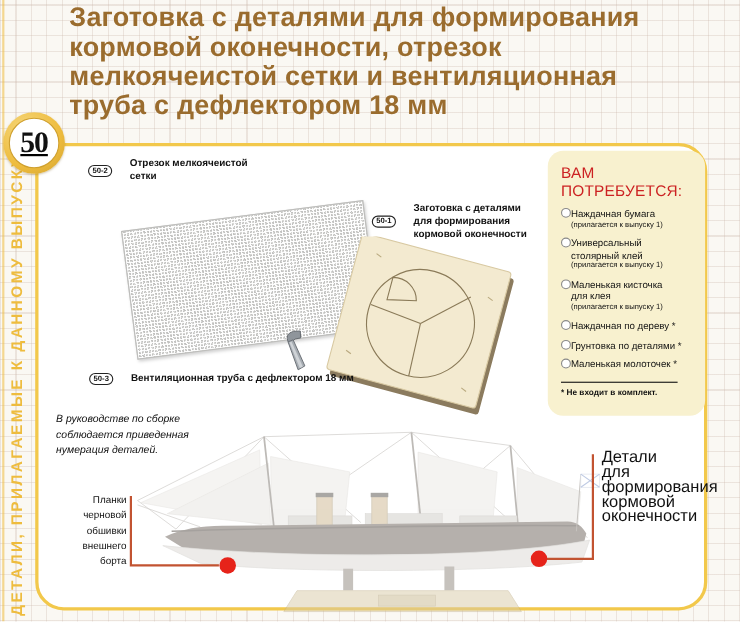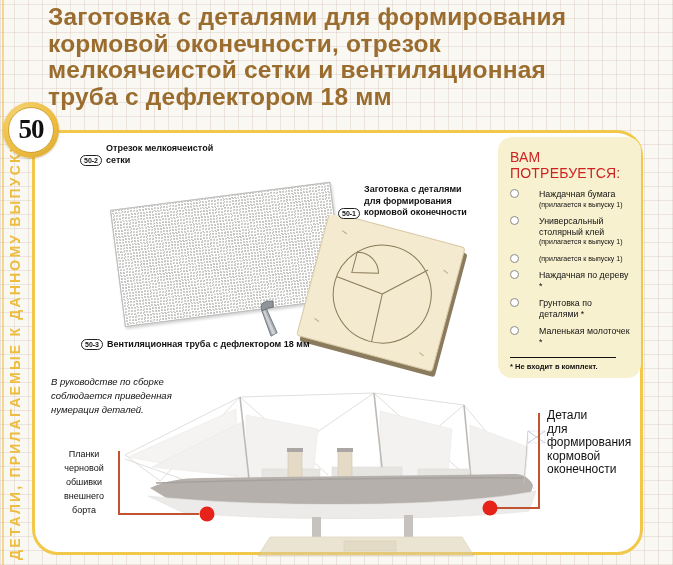--- a/index.html
+++ b/index.html
@@ -15,40 +15,41 @@
       repeating-linear-gradient(0deg, rgba(201,180,168,.30) 0 1px, transparent 1px 14px),
       repeating-linear-gradient(90deg, rgba(201,180,168,.30) 0 1px, transparent 1px 14px),
       #faf8f3;
     position:relative;
   }
   .preline{white-space:pre-line;}
   .abs{position:absolute;}
 
   
   .page-title{
-    left:48px; top:4px; width:606px;
+    left:63px; top:4px; width:606px;
     font-size:24.5px; font-weight:bold; line-height:26.5px;
     color:var(--title-brown); letter-spacing:.2px;
   }
 
   
   .edge-line{left:2px; top:0; width:2px; height:565px; background:var(--gold); opacity:.55;}
   .sidebar-text{
     left:7px; top:160px; height:400px;
     writing-mode:vertical-rl; transform:rotate(180deg);
     font-size:14px; font-weight:bold; letter-spacing:2.2px;
     color:var(--gold); white-space:nowrap;
   }
 
   
   .issue-badge{
     left:3px; top:102px; width:56px; height:56px; border-radius:50%;
     background:radial-gradient(circle at 35% 30%, #f6d87e, var(--gold) 60%, var(--gold-dark));
     display:flex; align-items:center; justify-content:center; z-index:5;
     box-shadow:0 1px 2px rgba(120,90,20,.35);
+    text-decoration:underline;
   }
   .issue-badge .inner{
     width:46px; height:46px; border-radius:50%; background:#fff;
     border:1.5px solid var(--gold-dark); box-shadow:inset 0 0 0 2.5px #fff;
     display:flex; align-items:center; justify-content:center;
   }
   .issue-badge .num{
     font-family:"Liberation Serif", serif; font-weight:bold; font-size:27px;
     letter-spacing:-1px; color:#111; padding-bottom:2px;
   }
@@ -66,47 +67,47 @@
     background-color:#d7d7d5;
     background-image:
       repeating-linear-gradient(0deg, rgba(255,255,255,.95) 0 1px, transparent 1px 3px),
       repeating-linear-gradient(90deg, rgba(255,255,255,.95) 0 1px, transparent 1px 3px),
       repeating-linear-gradient(45deg, rgba(120,120,120,.22) 0 1px, transparent 1px 2px);
     box-shadow:1px 2px 3px rgba(0,0,0,.18);
     border:1px solid #bdbdbb;
   }
 
   
-  .part-caption{display:flex; gap:4px; align-items:flex-end;}
+  .part-caption{display:flex; gap:16px; align-items:center;}
   .part-badge{
     flex:0 0 auto; border:1px solid #222; border-radius:9px; background:#fff;
     font-size:7px; font-weight:bold; line-height:9px; padding:0 3px; color:#111; margin-top:1px;
   }
   .part-label{font-size:9px; font-weight:bold; line-height:11.5px; color:#111;}
 
   
   .needed-box{
     left:463px; top:4px; width:143px; height:241px;
     background:var(--box-bg); border-radius:14px; padding:12px 10px 8px 12px;
   }
   .needed-title{color:var(--red); font-size:14px; font-weight:normal; letter-spacing:.2px; margin-bottom:8px;}
-  .needed-item{display:flex; gap:20px; margin-bottom:7px; align-items:flex-start;}
+  .needed-item{display:flex; gap:0; margin-bottom:7px; align-items:flex-start;}
   .needed-circle{
     flex:0 0 auto; width:9px; height:9px; border:1.2px solid #8a8a8a;
     border-radius:50%; background:#fff; margin-top:0;
   }
   .needed-label{font-size:8.8px; line-height:10.5px; color:#111;}
   .needed-note{font-size:7px; line-height:8.5px; color:#111; margin-top:1px;}
   .needed-sep{width:106px; height:0; border-top:1.5px solid #111; margin:10px 0 4px 0;}
   .needed-footnote{font-size:7.5px; font-weight:bold; color:#111;}
 
   
   .assembly-note{left:16px; top:242px; font-size:9.5px; font-style:italic; line-height:14px; color:#111;}
-  .callout-left{left:18px; top:314px; width:62px; text-align:center; font-size:9px; line-height:14px; color:#111;}
-  .callout-right{left:512px; top:276px; width:92px; font-size:12px; line-height:13.5px; color:#111;}
+  .callout-left{left:18px; top:314px; width:62px; text-align:right; font-size:9px; line-height:14px; color:#111;}
+  .callout-right{left:512px; top:276px; width:92px; font-size:15px; line-height:13.5px; color:#111;}
 
   svg{display:block;}
 </style>
 </head>
 <body>
 
 <div class="abs edge-line"></div>
 
 <h1 class="abs page-title preline">Заготовка с деталями для формирования
 кормовой оконечности, отрезок
@@ -185,20 +186,22 @@
           <span class="needed-circle"></span>
           <div>
             <div class="needed-label preline">Универсальный
 столярный клей</div>
             <div class="needed-note">(прилагается к выпуску 1)</div>
           </div>
         </div>
         <div class="needed-item">
           <span class="needed-circle"></span>
           <div>
+            <div class="needed-label preline">Маленькая кисточка
+для клея</div>
             <div class="needed-note">(прилагается к выпуску 1)</div>
           </div>
         </div>
         <div class="needed-item">
           <span class="needed-circle"></span>
           <div>
             <div class="needed-label preline">Наждачная по дереву *</div>
           </div>
         </div>
         <div class="needed-item">

